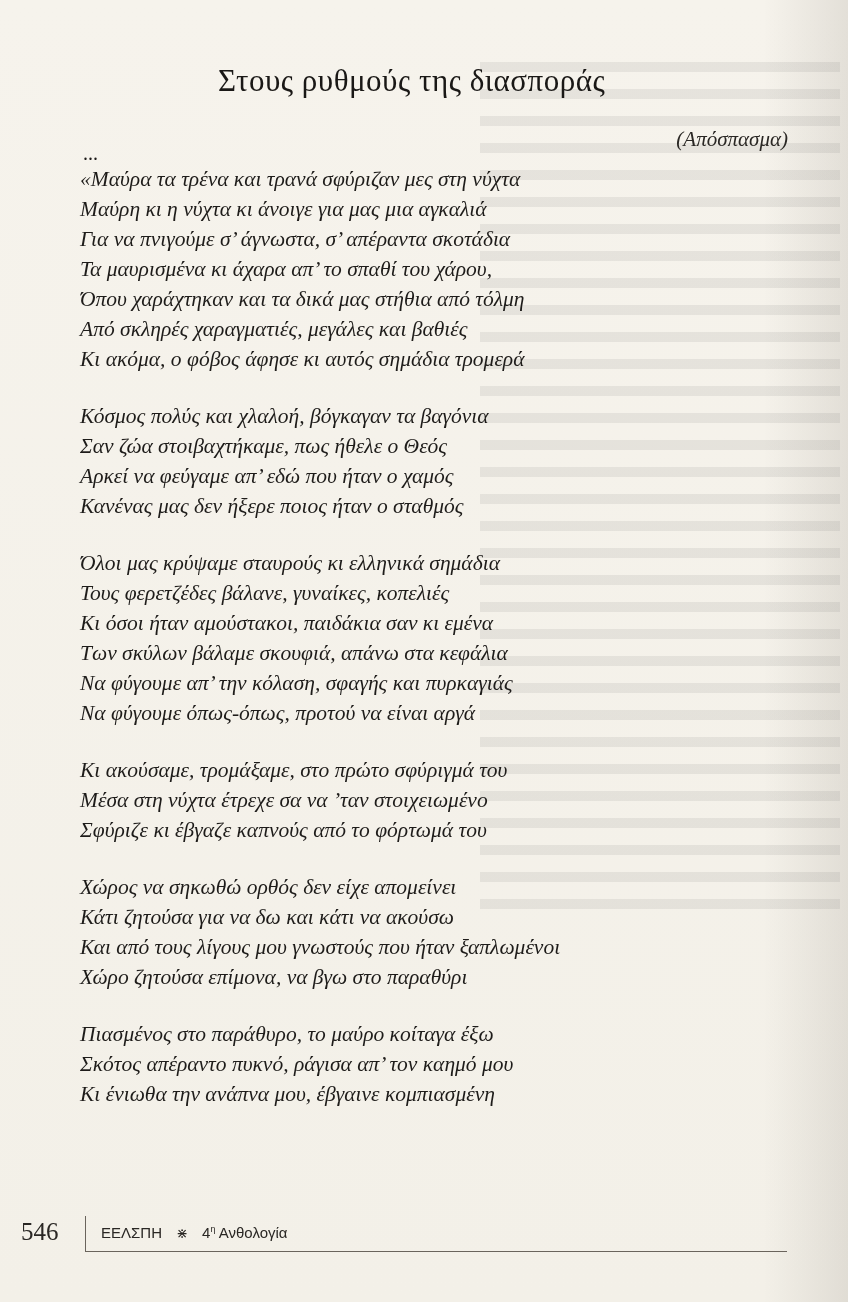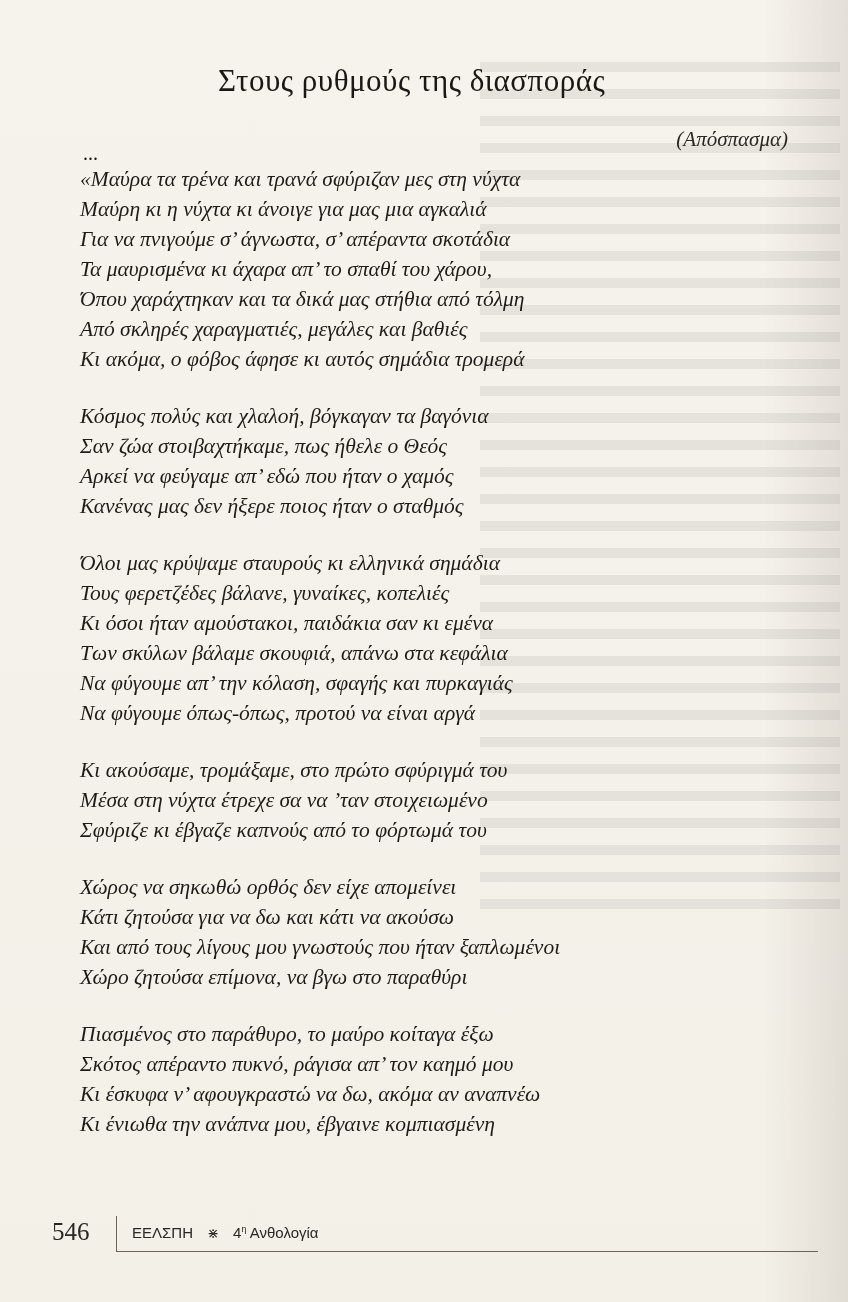--- a/index.html
+++ b/index.html
@@ -73,21 +73,21 @@
       margin: 0 0 27px 0;
       font-style: italic;
     }
     .line {
       height: 30px;
       line-height: 30px;
       white-space: nowrap;
     }
     .footer {
       position: absolute;
-      left: 52px;
+      left: 21px;
       top: 1214px;
       width: 766px;
       height: 40px;
     }
     .page-number {
       position: absolute;
       left: 0;
       top: 4px;
       font-family: "Liberation Serif", "DejaVu Serif", serif;
       font-size: 25px;
@@ -173,21 +173,20 @@
     <div class="stanza">
       <div class="line">Χώρος να σηκωθώ ορθός δεν είχε απομείνει</div>
       <div class="line">Κάτι ζητούσα για να δω και κάτι να ακούσω</div>
       <div class="line">Και από τους λίγους μου γνωστούς που ήταν ξαπλωμένοι</div>
       <div class="line">Χώρο ζητούσα επίμονα, να βγω στο παραθύρι</div>
     </div>
 
     <div class="stanza">
       <div class="line">Πιασμένος στο παράθυρο, το μαύρο κοίταγα έξω</div>
       <div class="line">Σκότος απέραντο πυκνό, ράγισα απ’ τον καημό μου</div>
-      <div class="line">Κι έσκυφα ν’ αφουγκραστώ να δω, ακόμα αν αναπνέω</div>
       <div class="line">Κι ένιωθα την ανάπνα μου, έβγαινε κομπιασμένη</div>
     </div>
   </div>
 
   <div class="footer">
     <span class="page-number">546</span>
     <div class="footer-rule-v"></div>
     <div class="footer-rule-h"></div>
     <div class="footer-text">
       <span>ΕΕΛΣΠΗ</span>

